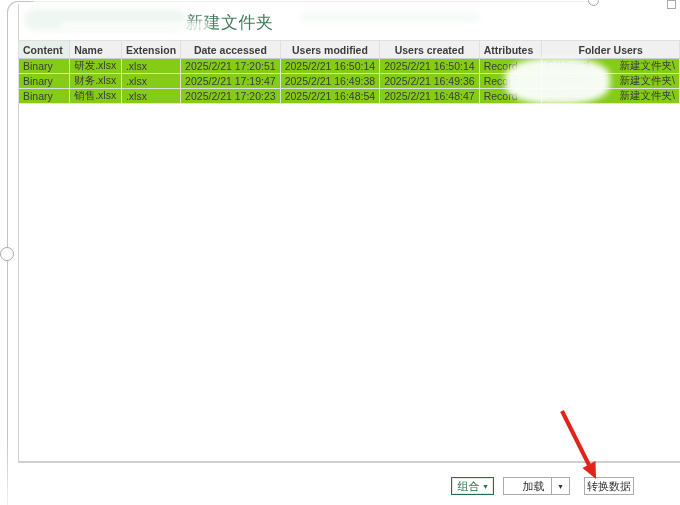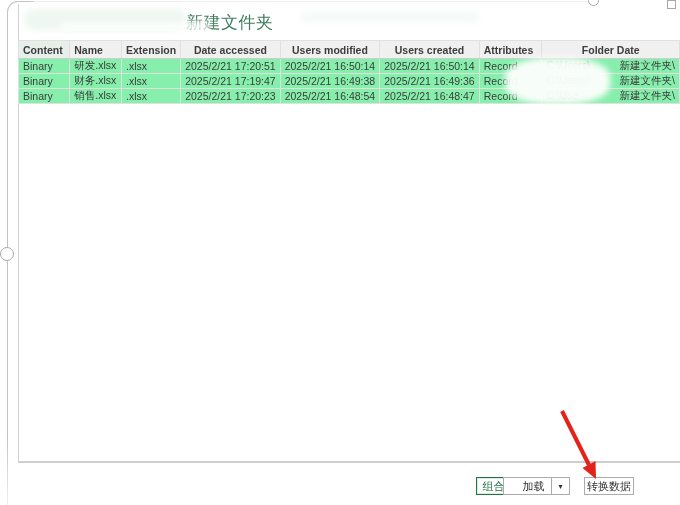--- a/index.html
+++ b/index.html
@@ -31,21 +31,21 @@
   
   .dlg-title{
     position:absolute;left:186px;top:11px;font-size:17px;letter-spacing:.5px;
     color:#3e7b5c;white-space:nowrap;
   }
   .smudge{position:absolute;background:rgba(252,254,252,0.96);filter:blur(3px);border-radius:10px;}
   .smudge.tint{background:rgba(236,246,239,0.9);}
   
   table.pq{
     position:absolute;left:18px;top:40px;border-collapse:collapse;table-layout:fixed;
-    font-size:10.5px;background:#86efac;
+    font-size:10.5px;background:#84cc16;
   }
   table.pq th,table.pq td{
     border:1px solid #e0e0e0;padding:0 4px;white-space:nowrap;overflow:hidden;
     font-weight:normal;color:#3c3c3c;box-sizing:border-box;
   }
   table.pq{border:1px solid #cdcdcd;}
   table.pq th{
     background:#f0f0f0;font-weight:bold;height:18px;border-bottom:1px solid #cdcdcd;text-align:left;
   }
   table.pq th.c-first{background:#e6efe9;}
@@ -99,21 +99,21 @@
     </colgroup>
     <tbody>
         <tr>
       <th class="c-first">Content</th>
       <th>Name</th>
       <th>Extension</th>
       <th class="center">Date accessed</th>
       <th class="center">Users modified</th>
       <th class="center">Users created</th>
       <th>Attributes</th>
-      <th class="center">Folder Date</th>
+      <th class="center">Folder Users</th>
     </tr>
     <tr>
       <td>Binary</td>
       <td>研发.xlsx</td>
       <td>.xlsx</td>
       <td class="date">2025/2/21 17:20:51</td>
       <td class="date">2025/2/21 16:50:14</td>
       <td class="date">2025/2/21 16:50:14</td>
       <td>Record</td>
       <td class="path"><span>C:\Users\</span><span style="float:right;">新建文件夹\</span></td>
@@ -136,21 +136,21 @@
       <td class="date">2025/2/21 16:48:54</td>
       <td class="date">2025/2/21 16:48:47</td>
       <td>Record</td>
       <td class="path"><span>C:\Use</span><span style="float:right;">新建文件夹\</span></td>
     </tr>
   </tbody>
     </table>
 
   <div class="smudge" style="left:505px;top:58px;width:105px;height:46px;border-radius:40%;"></div>
 
-  <div class="btn green" style="left:476px;width:43px;">
+  <div class="btn green" style="left:451px;width:43px;">
     <span>组合</span>
       <span class="caret">▾</span>
   </div>
   <div class="btn" style="left:503px;width:61px;">
     <span>加载</span>
   </div>
   <div class="btn" style="left:551px;width:19px;">
     <span class="caret">▾</span>
   </div>
   <div class="btn" style="left:584px;width:50px;">

